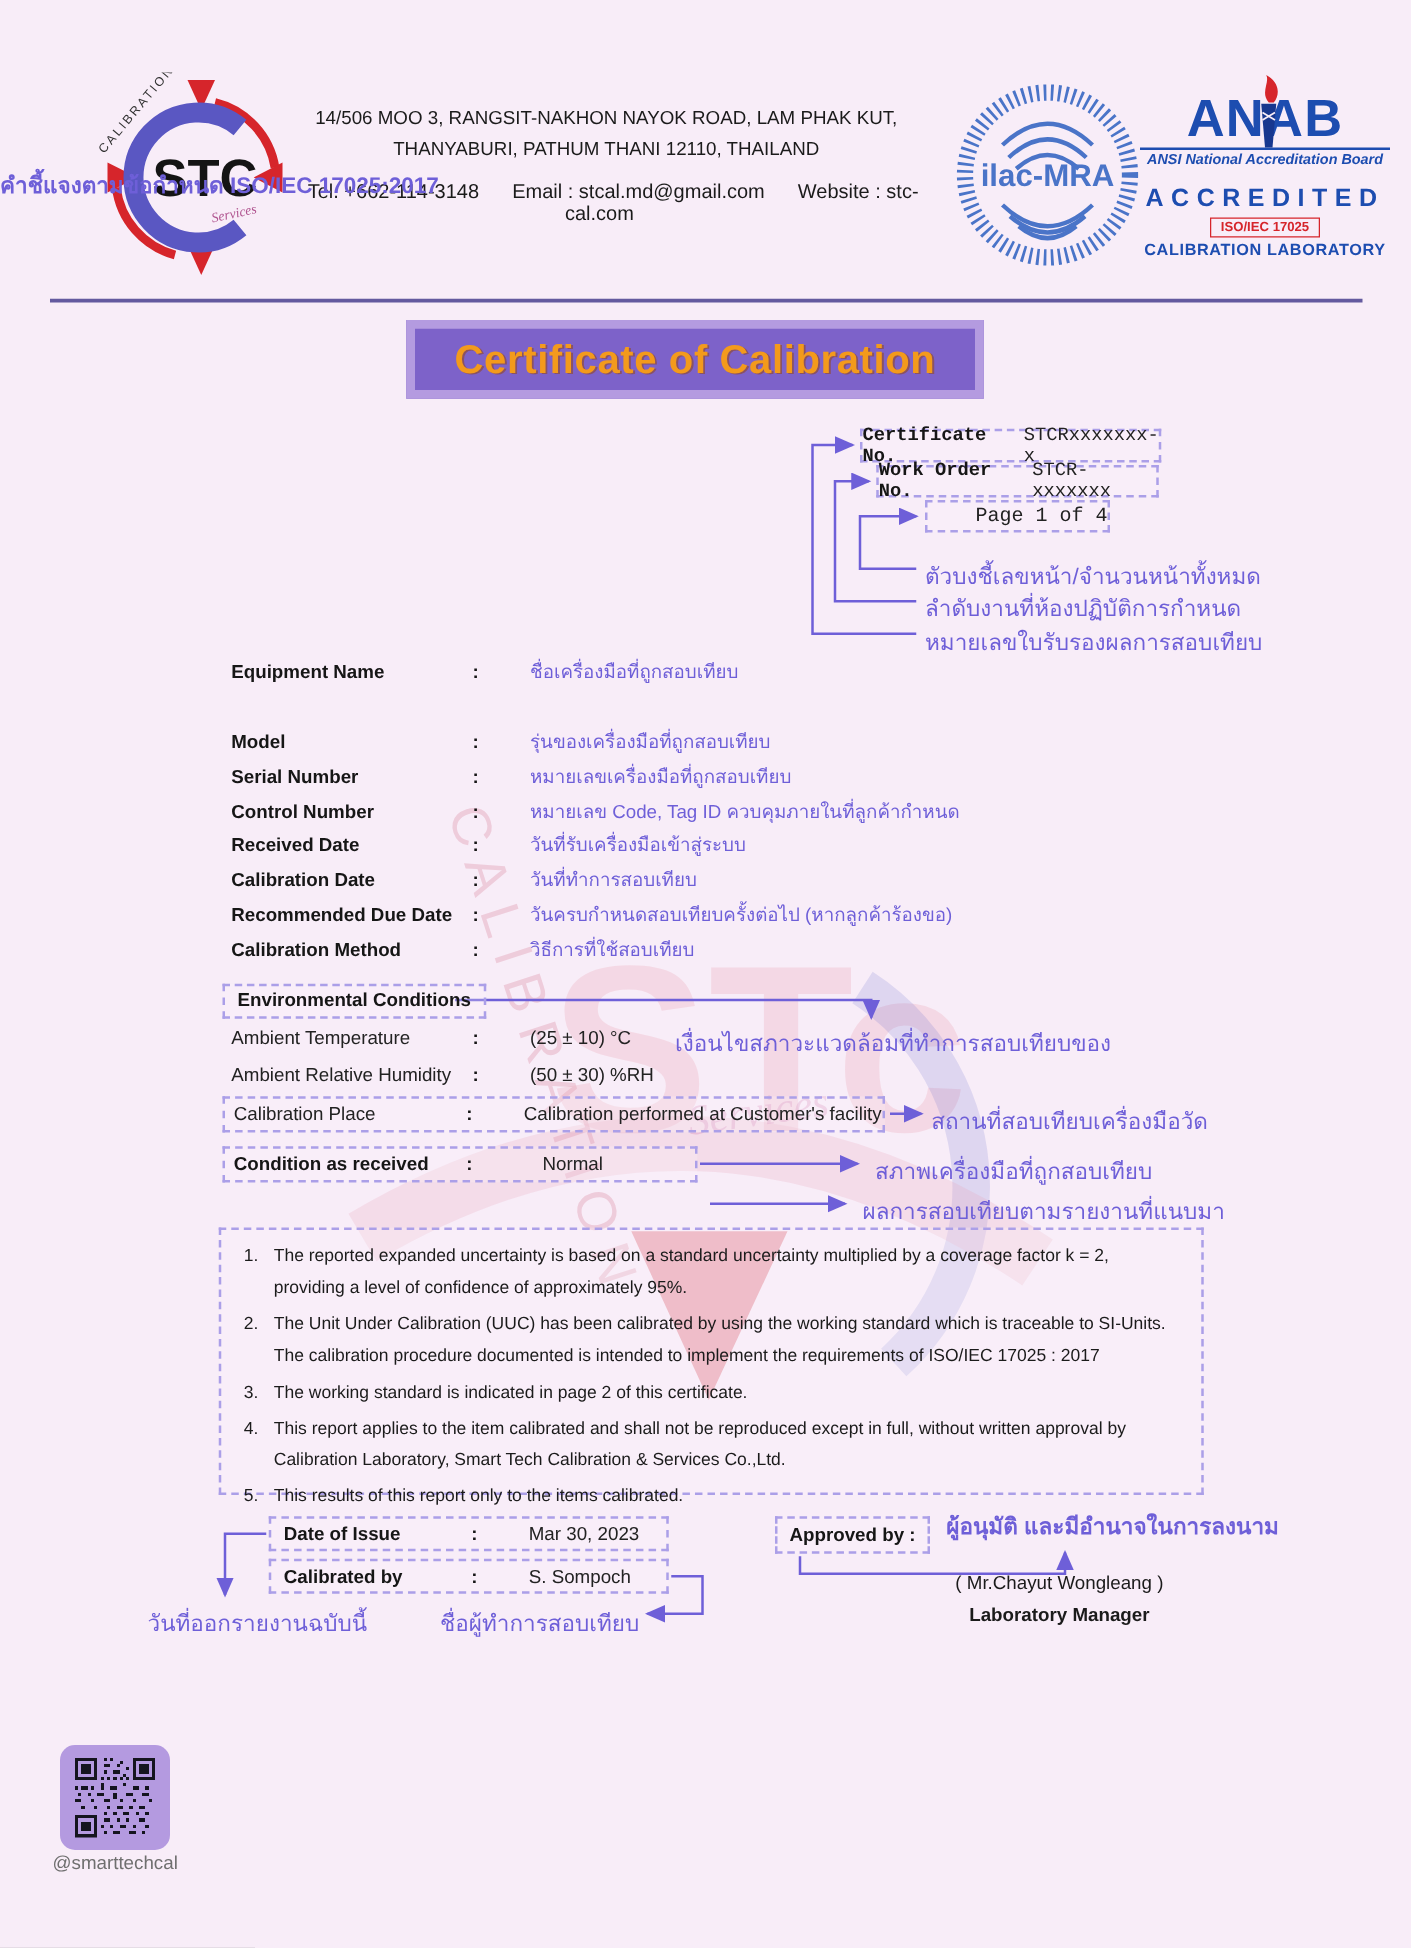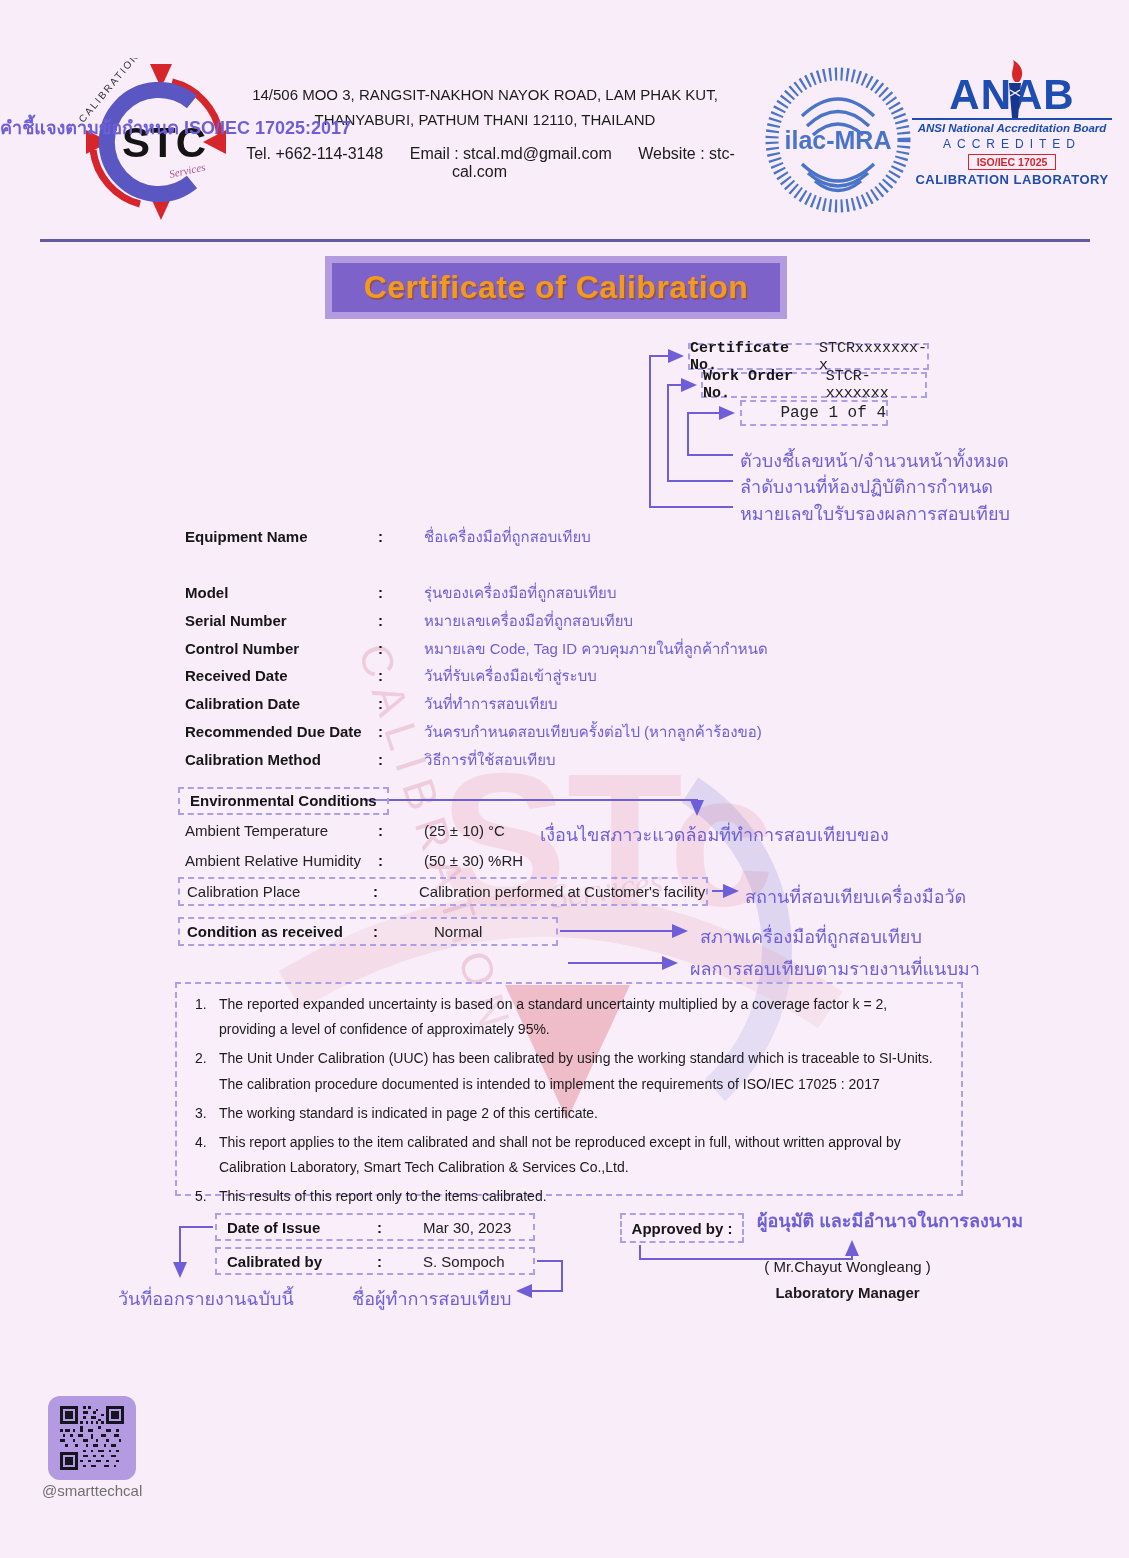--- a/index.html
+++ b/index.html
@@ -22,21 +22,21 @@
   .certbox{display:flex;align-items:center;justify-content:flex-end;gap:7px;font-size:15px;font-family:Liberation Mono, monospace;}
   .header-center{text-align:center;}
   .header-center .name{font-size:19.5px;font-weight:bold;letter-spacing:.2px;margin-bottom:10px;}
   .header-center .addr{font-size:15px;margin-bottom:8px;}
   .header-center .contact{font-size:16px;margin-top:17px;}
   .header-center .contact span{margin:0 11px;}
   .anab{width:200px;text-align:center;color:#1d4db0;position:relative;}
   .anab .big{font-size:42px;font-weight:800;letter-spacing:1px;line-height:1;position:relative;z-index:1;}
   .anab .board{font-size:11.5px;font-weight:bold;font-style:italic;border-top:2px solid #1d4db0;
                padding-top:2px;margin-top:2px;white-space:nowrap;}
-  .anab .accr{font-size:12px;font-weight:normal;letter-spacing:6px;margin-top:3px;white-space:nowrap;}
+  .anab .accr{font-size:20px;font-weight:bold;letter-spacing:6px;margin-top:14px;white-space:nowrap;}
   .anab .isoline{display:flex;align-items:center;margin-top:3px;flex-direction:column;}
   .anab .isoline .rline{flex:1;height:3px;background:#d6252b;}
   .anab .isoline .isobox{border:1.5px solid #d6252b;color:#d6252b;font-size:10.5px;font-weight:bold;
                           padding:1px 8px;margin:0 2px;white-space:nowrap;}
   .anab .lab{font-size:13px;font-weight:bold;letter-spacing:.5px;margin-top:2px;white-space:nowrap;}
   .notes{padding:8px 14px 6px 18px;font-size:14px;line-height:1.8;}
   .note-item{display:flex;margin-bottom:4px;}
   .note-item .n{width:24px;flex:none;}
   .note-item .t{width:722px;}
   .divider{background:#4a3f8f;opacity:.85;}

